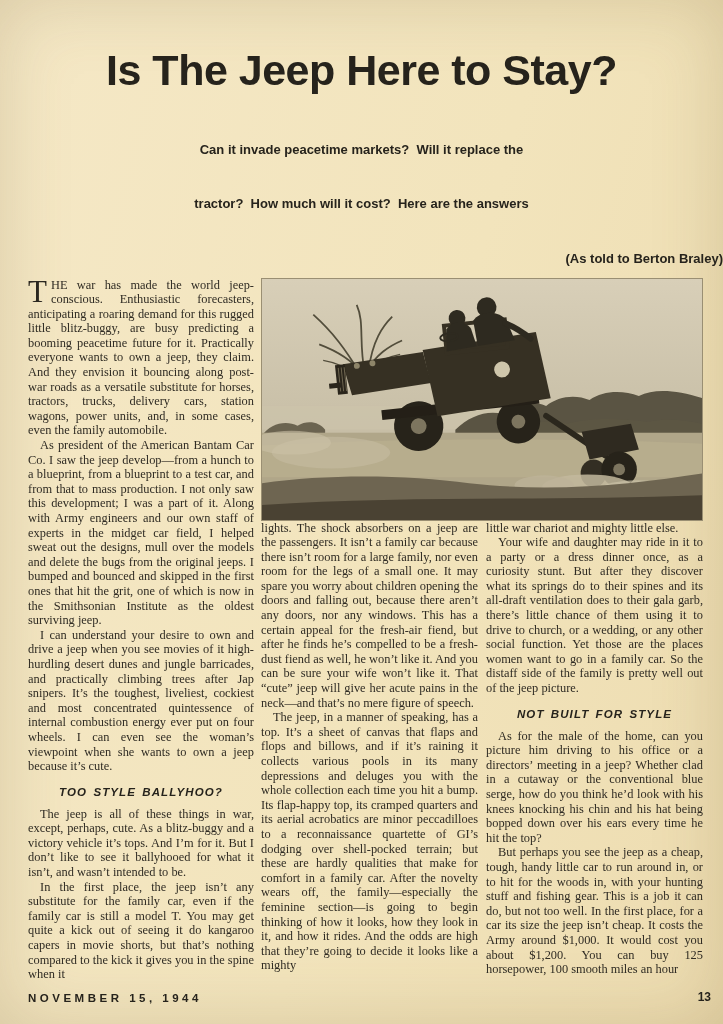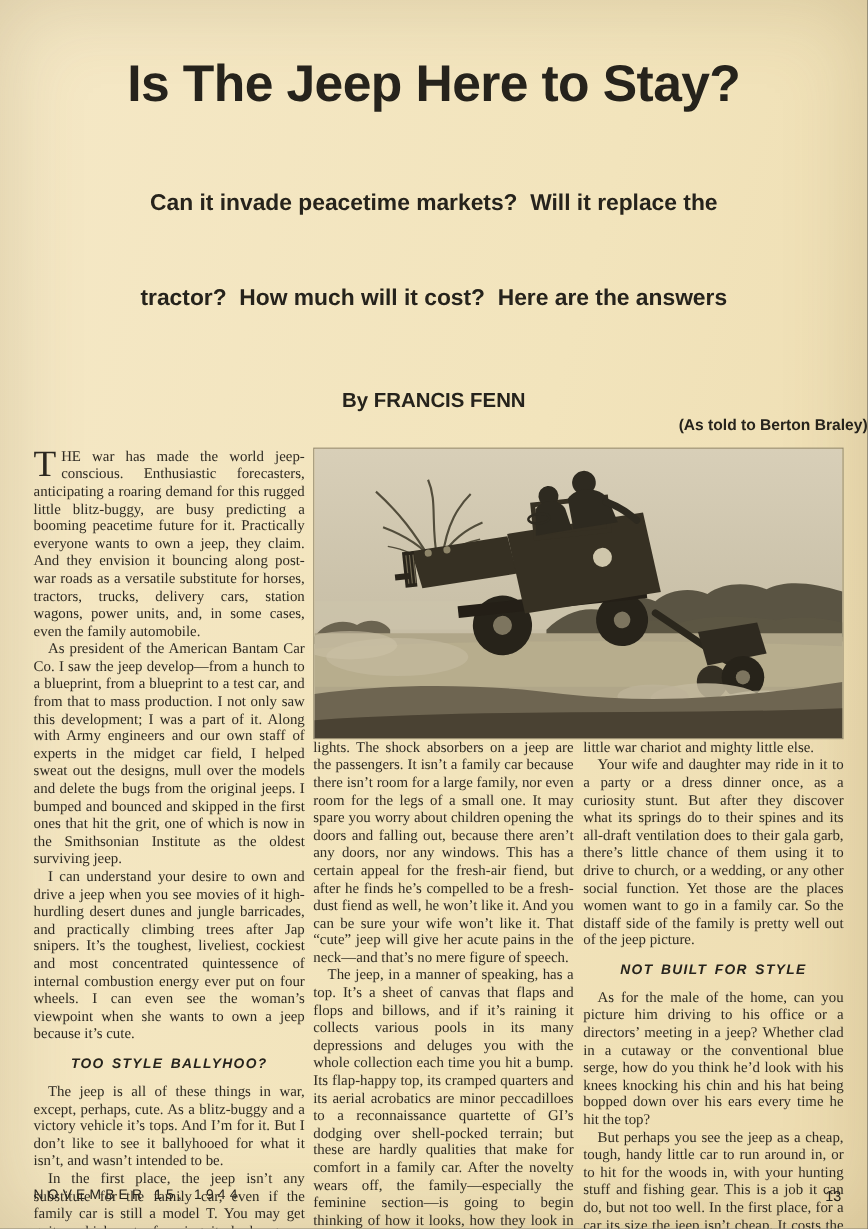--- a/index.html
+++ b/index.html
@@ -14,21 +14,21 @@
     overflow:hidden;
   }
   .header{text-align:center;}
   .title{
     font-family:"Liberation Sans", sans-serif;
     font-weight:bold;font-size:43px;letter-spacing:-0.5px;
     color:#26231c;margin:0;padding-top:46px;
   }
   .subtitle{
     font-family:"Liberation Sans", sans-serif;
-    font-weight:bold;font-size:19px;line-height:1.38;
+    font-weight:bold;font-size:13px;line-height:1.38;
     color:#26231c;margin-top:10px;white-space:pre-wrap;
   }
   .byline{
     font-family:"Liberation Sans", sans-serif;
     font-weight:bold;font-size:17px;color:#26231c;margin-top:9px;
   }
   .byline-note{
     font-family:"Liberation Sans", sans-serif;
     font-weight:bold;font-size:13px;color:#26231c;margin-top:2px;text-align:right;
   }
@@ -50,39 +50,38 @@
     float:left;font-size:31px;line-height:25px;
     padding:1px 4px 0 0;color:#2b2720;
   }
   .section-heading{
     font-family:"Liberation Sans", sans-serif;
     font-style:italic;font-weight:bold;font-size:11.5px;
     letter-spacing:1.1px;word-spacing:2px;text-align:center;
     color:#26231c;margin:12px 0 9px;
   }
   .footer{
-    position:absolute;left:28px;right:22px;bottom:20px;
-    display:flex;justify-content:space-between;align-items:flex-start;
-    font-family:"Liberation Sans", sans-serif;font-weight:normal;color:#26231c;
+    position:absolute;left:28px;right:12px;bottom:20px;
+    display:flex;justify-content:space-between;align-items:flex-end;
+    font-family:"Liberation Sans", sans-serif;font-weight:bold;color:#26231c;
   }
   .footer-date{font-size:11.5px;letter-spacing:3.5px;}
   .page-number{font-size:12px;}
 </style>
 </head>
 <body>
 
 <div class="page">
 
   <div class="header">
     <h1 class="title">Is The Jeep Here to Stay?</h1>
     <div class="subtitle">
       <div>Can it invade peacetime markets?  Will it replace the</div>
       <div>tractor?  How much will it cost?  Here are the answers</div>
     </div>
-    <div class="byline">By FRANCIS FENN</div>
     <div class="byline-note">(As told to Berton Braley)</div>
   </div>
 
   <div class="content">
 
     <div class="col col-left">
       <p><span class="dropcap">T</span><span>HE war has made the world jeep-conscious. Enthusiastic forecasters, anticipating a roaring demand for this rugged little blitz-buggy, are busy predicting a booming peacetime future for it. Practically everyone wants to own a jeep, they claim. And they envision it bouncing along post-war roads as a versatile substitute for horses, tractors, trucks, delivery cars, station wagons, power units, and, in some cases, even the family automobile.</span></p>
       <p class="indent">As president of the American Bantam Car Co. I saw the jeep develop—from a hunch to a blueprint, from a blueprint to a test car, and from that to mass production. I not only saw this development; I was a part of it. Along with Army engineers and our own staff of experts in the midget car field, I helped sweat out the designs, mull over the models and delete the bugs from the original jeeps. I bumped and bounced and skipped in the first ones that hit the grit, one of which is now in the Smithsonian Institute as the oldest surviving jeep.</p>
       <p class="indent">I can understand your desire to own and drive a jeep when you see movies of it high-hurdling desert dunes and jungle barricades, and practically climbing trees after Jap snipers. It’s the toughest, liveliest, cockiest and most concentrated quintessence of internal combustion energy ever put on four wheels. I can even see the woman’s viewpoint when she wants to own a jeep because it’s cute.</p>
       <h3 class="section-heading">TOO STYLE BALLYHOO?</h3>

